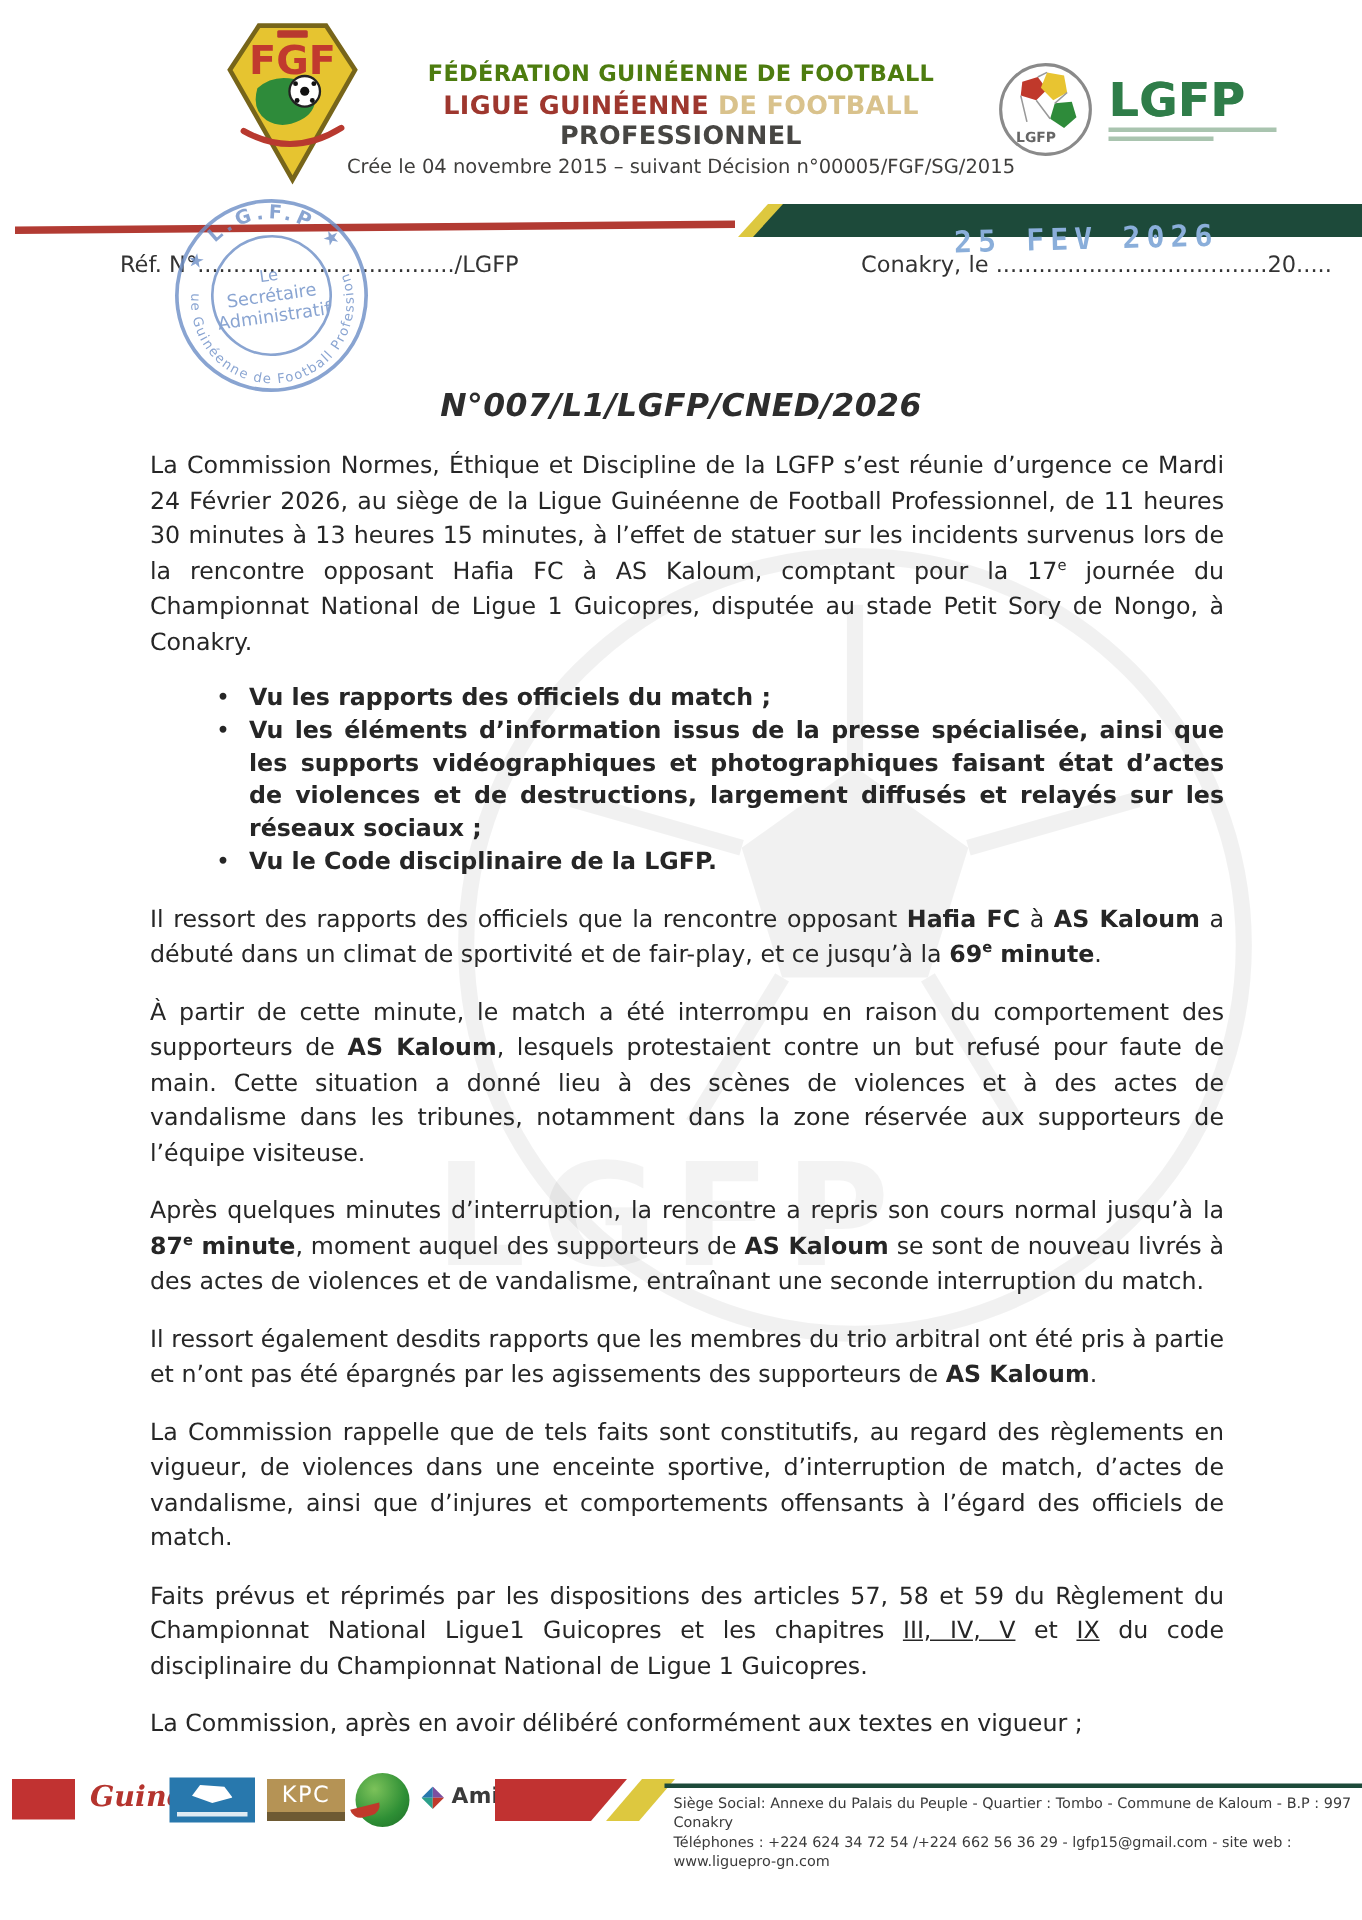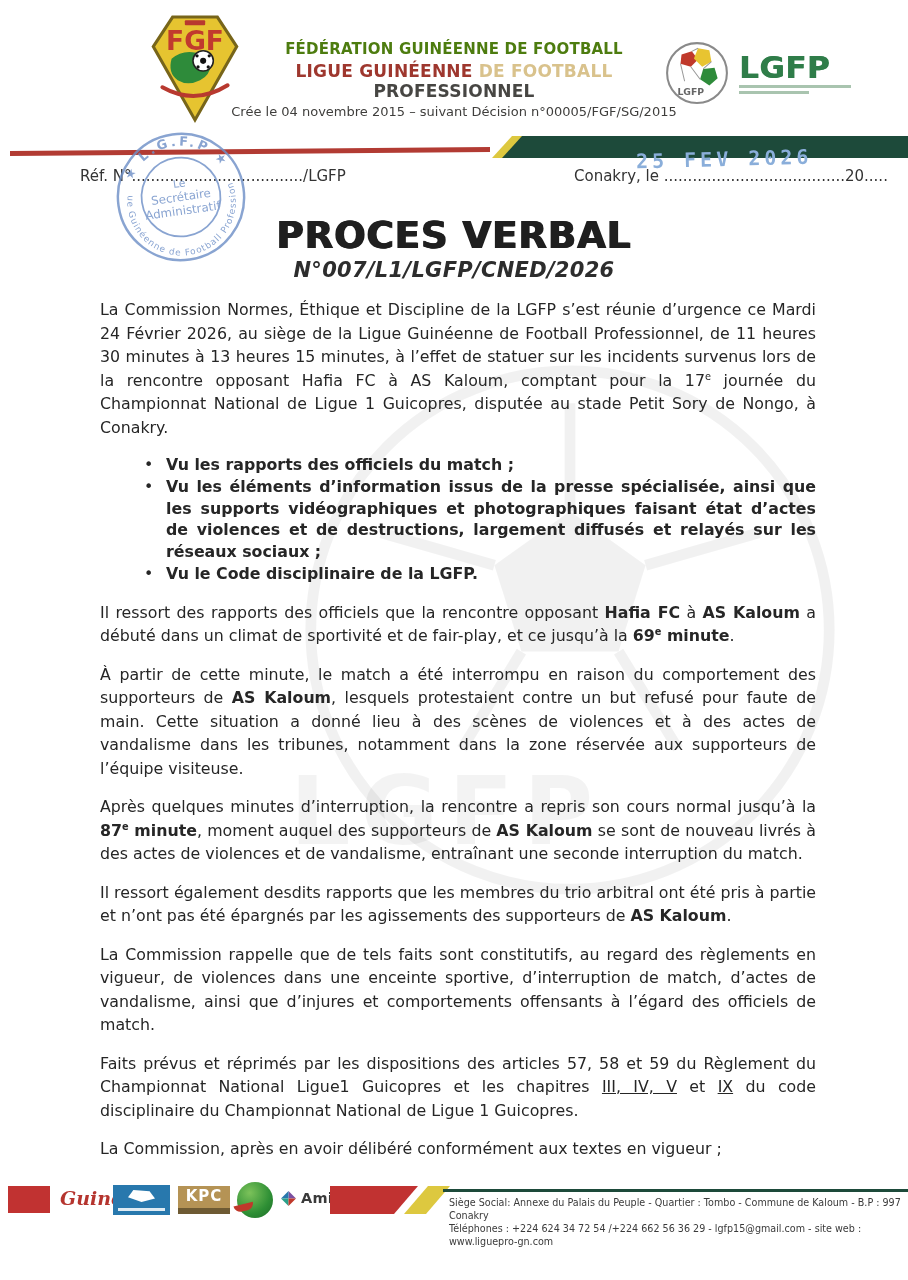--- a/index.html
+++ b/index.html
@@ -51,21 +51,21 @@
 
   
   .f-redblock{position:absolute;left:8px;top:1186px;width:42px;height:27px;background:#c13231;}
   .f-guinee{position:absolute;left:60px;top:1187px;font-family:"DejaVu Serif",serif;font-style:italic;
             font-weight:700;font-size:19px;color:#b5342e;}
   .f-blue{position:absolute;left:113px;top:1185px;width:57px;height:30px;background:#2878ad;}
   .f-blue .boat{position:absolute;left:15px;top:5px;width:27px;height:12px;background:#fff;
                 clip-path:polygon(0 60%,20% 0,80% 10%,100% 70%,50% 100%);}
   .f-blue .tline{position:absolute;left:5px;bottom:4px;right:5px;height:3px;background:rgba(255,255,255,.85);}
   .f-kpc{position:absolute;left:178px;top:1186px;width:52px;height:28px;background:#b59355;color:#fff;
-         font-weight:700;font-size:15px;text-align:center;line-height:21px;letter-spacing:1px;}
+         font-weight:400;font-size:15px;text-align:center;line-height:21px;letter-spacing:1px;}
   .f-kpc .strip{position:absolute;left:0;bottom:0;width:100%;height:6px;background:#6e5a33;}
   .f-ball{position:absolute;left:237px;top:1182px;width:36px;height:36px;border-radius:50%;
           background:radial-gradient(circle at 35% 30%,#7cc25a,#2e8f35 60%,#1d6b26);}
   .f-ball .mouth{position:absolute;left:-3px;top:22px;width:20px;height:7px;border-radius:0 0 12px 12px;
                  background:#c0392b;transform:rotate(-14deg);}
   .f-ammobi{position:absolute;left:281px;top:1190px;display:flex;align-items:center;gap:5px;}
   .f-ammobi .txt{font-size:14.5px;font-weight:700;color:#3a3a3a;letter-spacing:.2px;}
   .f-slash{position:absolute;left:330px;top:1184px;width:150px;height:32px;}
   .f-line{position:absolute;left:443px;top:1189px;width:465px;height:3px;background:#1d4a3a;}
   .f-addr{position:absolute;left:449px;top:1196px;width:455px;font-size:9.6px;line-height:13px;color:#3a3a3a;}
@@ -137,21 +137,20 @@
     </text>
     <path id="arcB" d="M 16,64 A 55,55 0 1 0 124,64" fill="none"></path>
     <text font-size="9" fill="#7091c8" letter-spacing="1" font-family="DejaVu Sans, sans-serif">
       <textPath href="#arcB" startOffset="50%" text-anchor="middle">Ligue Guinéenne de Football Professionnel</textPath>
     </text>
     <text x="70" y="60" font-size="11" fill="#7091c8" text-anchor="middle" font-family="DejaVu Sans, sans-serif">Le</text>
     <text x="70" y="74" font-size="12" fill="#7091c8" text-anchor="middle" font-family="DejaVu Sans, sans-serif">Secrétaire</text>
     <text x="70" y="88" font-size="12" fill="#7091c8" text-anchor="middle" font-family="DejaVu Sans, sans-serif">Administratif</text>
   </svg>
 
-  <div class="pv-title">PROCES VERBAL</div>
   <div class="pv-number">N°007/L1/LGFP/CNED/2026</div>
 
   <div class="doc-body">
       <div class="para"><span>La Commission Normes, Éthique et Discipline de la LGFP s’est réunie d’urgence ce Mardi 24 Février 2026, au siège de la Ligue Guinéenne de Football Professionnel, de 11 heures 30 minutes à 13 heures 15 minutes, à l’effet de statuer sur les incidents survenus lors de la rencontre opposant Hafia FC à AS Kaloum, comptant pour la 17</span><sup>e</sup><span> journée du Championnat National de Ligue 1 Guicopres, disputée au stade Petit Sory de Nongo, à Conakry.</span></div>
       <div class="bullets">
         <div class="bullet">
           <span class="marker">•</span>
           <span class="btext"><span>Vu les rapports des officiels du match ;</span></span>
         </div>
         <div class="bullet">

